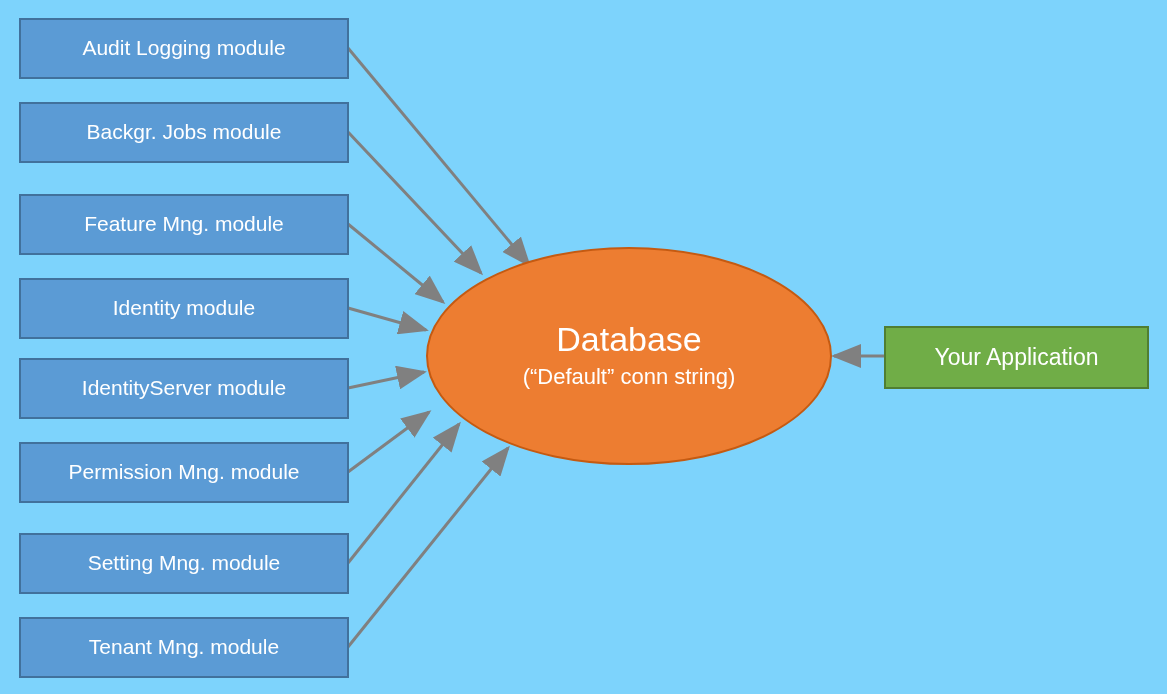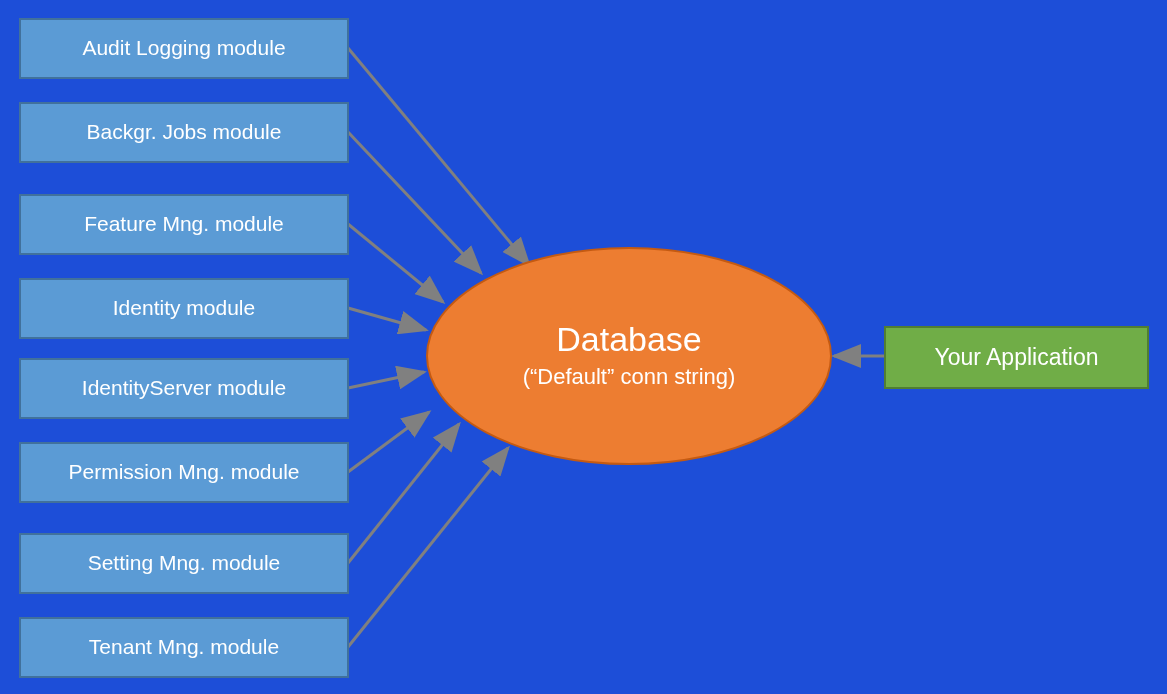--- a/index.html
+++ b/index.html
@@ -10,21 +10,21 @@
   body {
     width: 1167px;
     height: 694px;
     font-family: "Liberation Sans", sans-serif;
     overflow: hidden;
   }
   #diagram-root {
     position: relative;
     width: 1167px;
     height: 694px;
-    background: #1d4ed8;
+    background: #7dd3fc;
   }
   svg#diagram-canvas {
     position: absolute;
     left: 0;
     top: 0;
     width: 1167px;
     height: 694px;
     display: block;
   }
   .module-box-rect {

